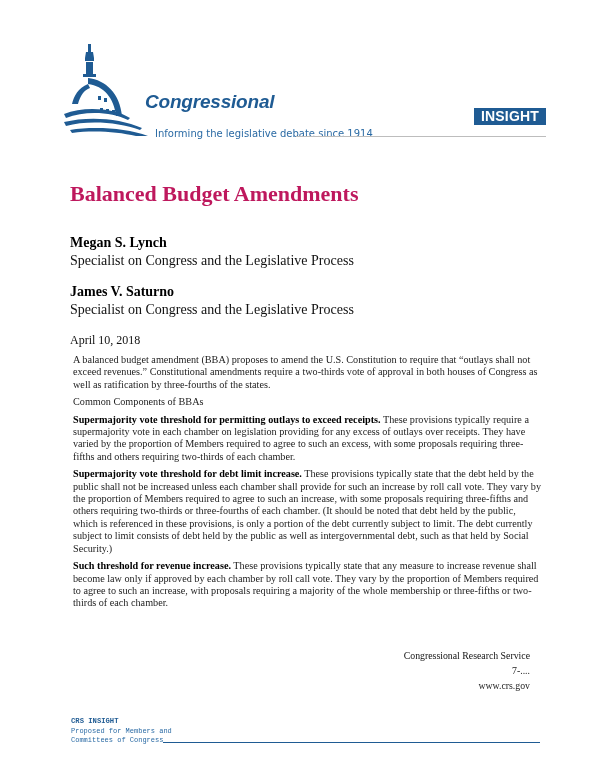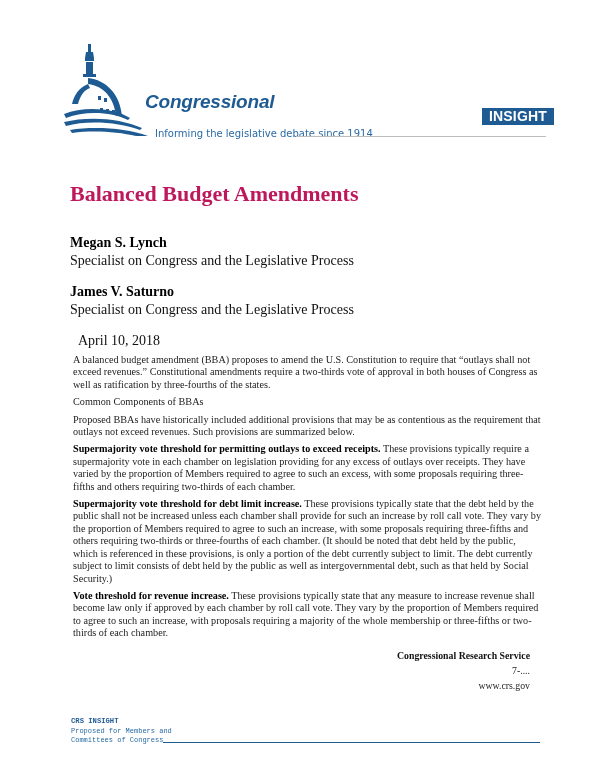--- a/index.html
+++ b/index.html
@@ -4,36 +4,36 @@
 <style>
   html, body { margin: 0; padding: 0; background: #ffffff; }
   body { width: 600px; height: 777px; position: relative; overflow: hidden; }
   .page { position: absolute; left: 0; top: 0; width: 600px; height: 624px; background: #fff; }
 
   
   .logo { position: absolute; left: 64px; top: 44px; width: 90px; height: 92px; }
   .brand-name { position: absolute; left: 145px; top: 93px; font-family: "Liberation Sans", sans-serif; font-weight: bold; font-style: italic; color: #1f5b93; font-size: 19px; line-height: 17px; letter-spacing: -0.2px; }
   .brand-tagline { position: absolute; left: 155px; top: 128px; font-family: "DejaVu Sans", sans-serif; font-size: 10px; color: #2a6aa4; white-space: nowrap; }
   .header-rule { position: absolute; left: 296px; top: 136px; width: 250px; height: 1px; background: #bdbdbd; }
-  .insight-badge { position: absolute; left: 474px; top: 108px; width: 72px; height: 17px; background: #1f5b93; color: #fff; font-family: "Liberation Sans", sans-serif; font-weight: bold; font-size: 14px; line-height: 17px; text-align: center; letter-spacing: 0.2px; margin-left: 8px; }
+  .insight-badge { position: absolute; left: 474px; top: 108px; width: 72px; height: 17px; background: #1f5b93; color: #fff; font-family: "Liberation Sans", sans-serif; font-weight: bold; font-size: 14px; line-height: 17px; text-align: center; letter-spacing: 0.2px; }
 
   
   .title { position: absolute; left: 70px; top: 181px; font-family: "Liberation Serif", serif; font-weight: bold; font-size: 22px; color: #be185d; white-space: nowrap; }
   .author-name { position: absolute; left: 70px; font-family: "Liberation Serif", serif; font-weight: bold; font-size: 14px; color: #000; }
   .author-title { position: absolute; left: 70px; font-family: "Liberation Serif", serif; font-size: 14px; color: #111; white-space: nowrap; }
-  .date { position: absolute; left: 70px; top: 333px; font-family: "Liberation Serif", serif; font-size: 14px; color: #111; margin-left: 8px; }
+  .date { position: absolute; left: 70px; top: 333px; font-family: "Liberation Serif", serif; font-size: 12px; color: #111; }
 
   
   .body { position: absolute; left: 71px; top: 354px; width: 470px; font-family: "Liberation Serif", serif; font-size: 10.2px; line-height: 12.4px; color: #222; }
   .body p { margin: 0 0 5px 2px; }
   .body b { color: #000; }
 
   
   .meta { position: absolute; right: 70px; top: 648px; text-align: right; font-family: "Liberation Serif", serif; font-size: 9.8px; line-height: 15px; color: #222; }
-  .meta .org { font-weight: bold; color: #111; margin-left: 8px; }
+  .meta .org { font-weight: normal; color: #111; margin-left: 8px; }
 
   
   .footer { position: absolute; left: 71px; top: 717px; font-family: Liberation Mono, monospace; font-size: 7px; line-height: 9.5px; color: #2a6aa4; }
   .footer .lbl { font-weight: bold; color: #1f5b93; font-size: 7.2px; }
   .footer-rule { position: absolute; left: 163px; top: 742px; width: 377px; height: 1.2px; background: #1f5b93; }
 </style>
 </head>
 <body>
 
 <div class="page">
@@ -75,24 +75,23 @@
   <div class="author-name" style="top:235px">Megan S. Lynch</div>
   <div class="author-title" style="top:253px">Specialist on Congress and the Legislative Process</div>
   <div class="author-name" style="top:284px">James V. Saturno</div>
   <div class="author-title" style="top:302px">Specialist on Congress and the Legislative Process</div>
 
   <div class="date">April 10, 2018</div>
 
   <div class="body">
     <p>A balanced budget amendment (BBA) proposes to amend the U.S. Constitution to require that “outlays shall not exceed revenues.” Constitutional amendments require a two-thirds vote of approval in both houses of Congress as well as ratification by three-fourths of the states.</p>
     <p>Common Components of BBAs</p>
-    <p>Proposed BBAs have historically included additional provisions that may be as contentious as the requirement that outlays not exceed revenues. Such provisions are summarized below.</p>
     <p><b>Supermajority vote threshold for permitting outlays to exceed receipts.</b><span> These provisions typically require a supermajority vote in each chamber on legislation providing for any excess of outlays over receipts. They have varied by the proportion of Members required to agree to such an excess, with some proposals requiring three-fifths and others requiring two-thirds of each chamber.</span></p>
     <p><b>Supermajority vote threshold for debt limit increase.</b><span> These provisions typically state that the debt held by the public shall not be increased unless each chamber shall provide for such an increase by roll call vote. They vary by the proportion of Members required to agree to such an increase, with some proposals requiring three-fifths and others requiring two-thirds or three-fourths of each chamber. (It should be noted that debt held by the public, which is referenced in these provisions, is only a portion of the debt currently subject to limit. The debt currently subject to limit consists of debt held by the public as well as intergovernmental debt, such as that held by Social Security.)</span></p>
-    <p><b>Vote threshold for revenue increase.</b><span> These provisions typically state that any measure to increase revenue shall become law only if approved by each chamber by roll call vote. They vary by the proportion of Members required to agree to such an increase, with proposals requiring a majority of the whole membership or three-fifths or two-thirds of each chamber.</span></p>
+    <p><b>Such threshold for revenue increase.</b><span> These provisions typically state that any measure to increase revenue shall become law only if approved by each chamber by roll call vote. They vary by the proportion of Members required to agree to such an increase, with proposals requiring a majority of the whole membership or three-fifths or two-thirds of each chamber.</span></p>
   </div>
 
   <div class="meta">
     <div class="org">Congressional Research Service</div>
     <div>7-....</div>
     <div>www.crs.gov</div>
   </div>
 
   <div class="footer">
     <div class="lbl">CRS INSIGHT</div>

